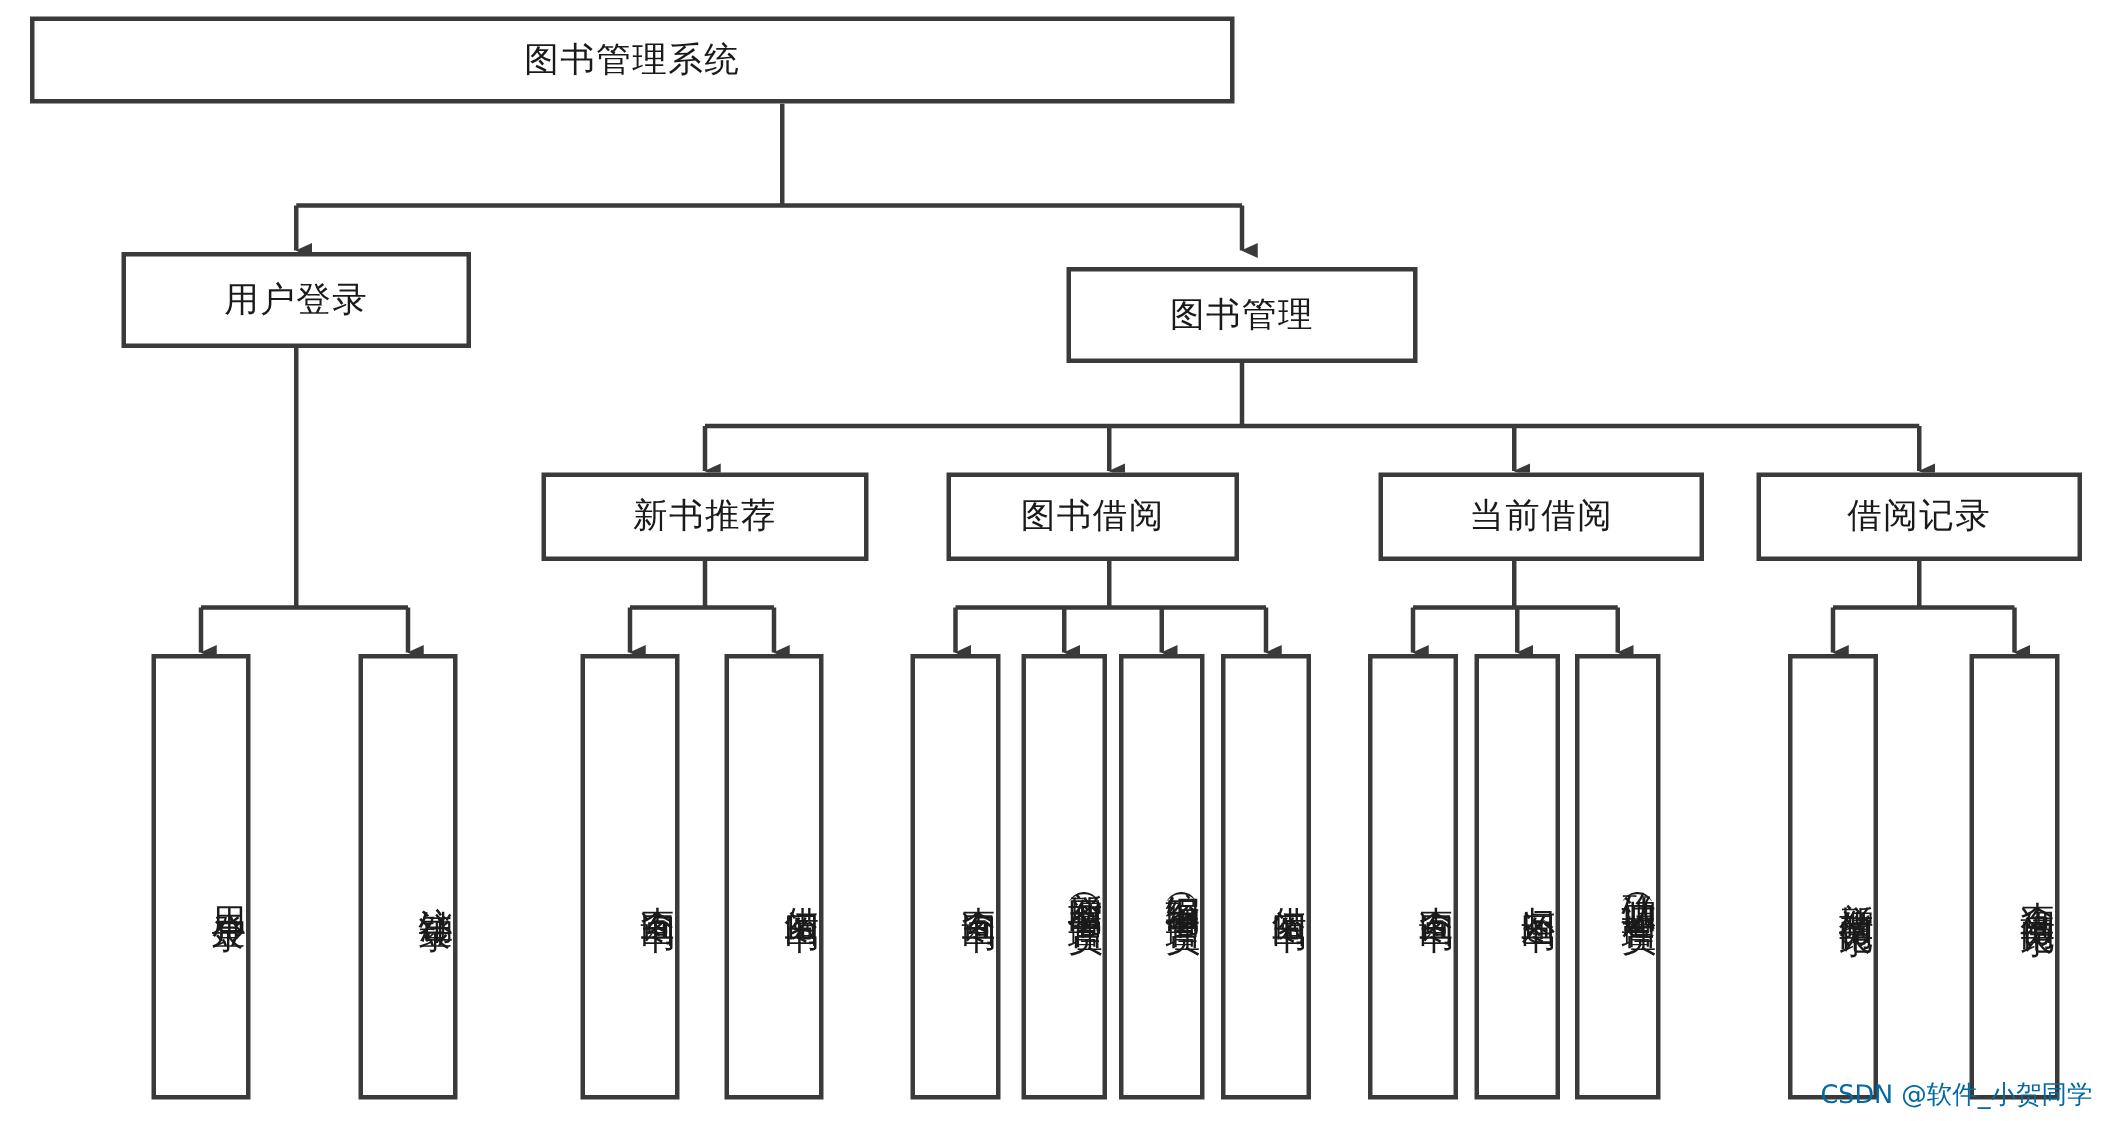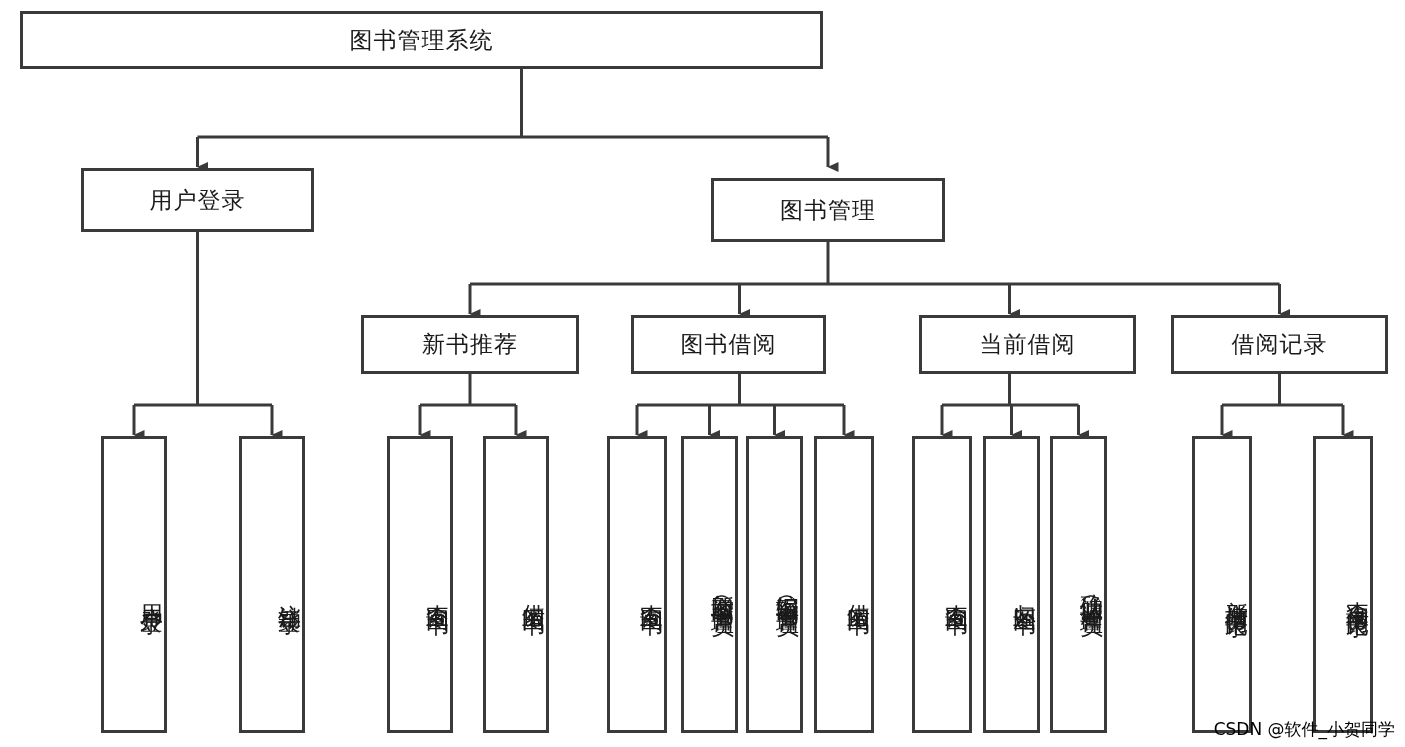--- a/index.html
+++ b/index.html
@@ -54,21 +54,21 @@
     top: 0;
     width: 1405px;
     height: 747px;
     pointer-events: none;
   }
   .watermark {
     position: absolute;
     right: 10px;
     bottom: 6px;
     font-size: 17px;
-    color: #000000;
+    color: #0369a1;
     white-space: nowrap;
     font-family: "DejaVu Sans", "Liberation Sans", sans-serif;
   }
 </style>
 </head>
 <body>
 
 <div id="canvas">
 
   <svg class="edges" viewBox="0 0 1405 747">

